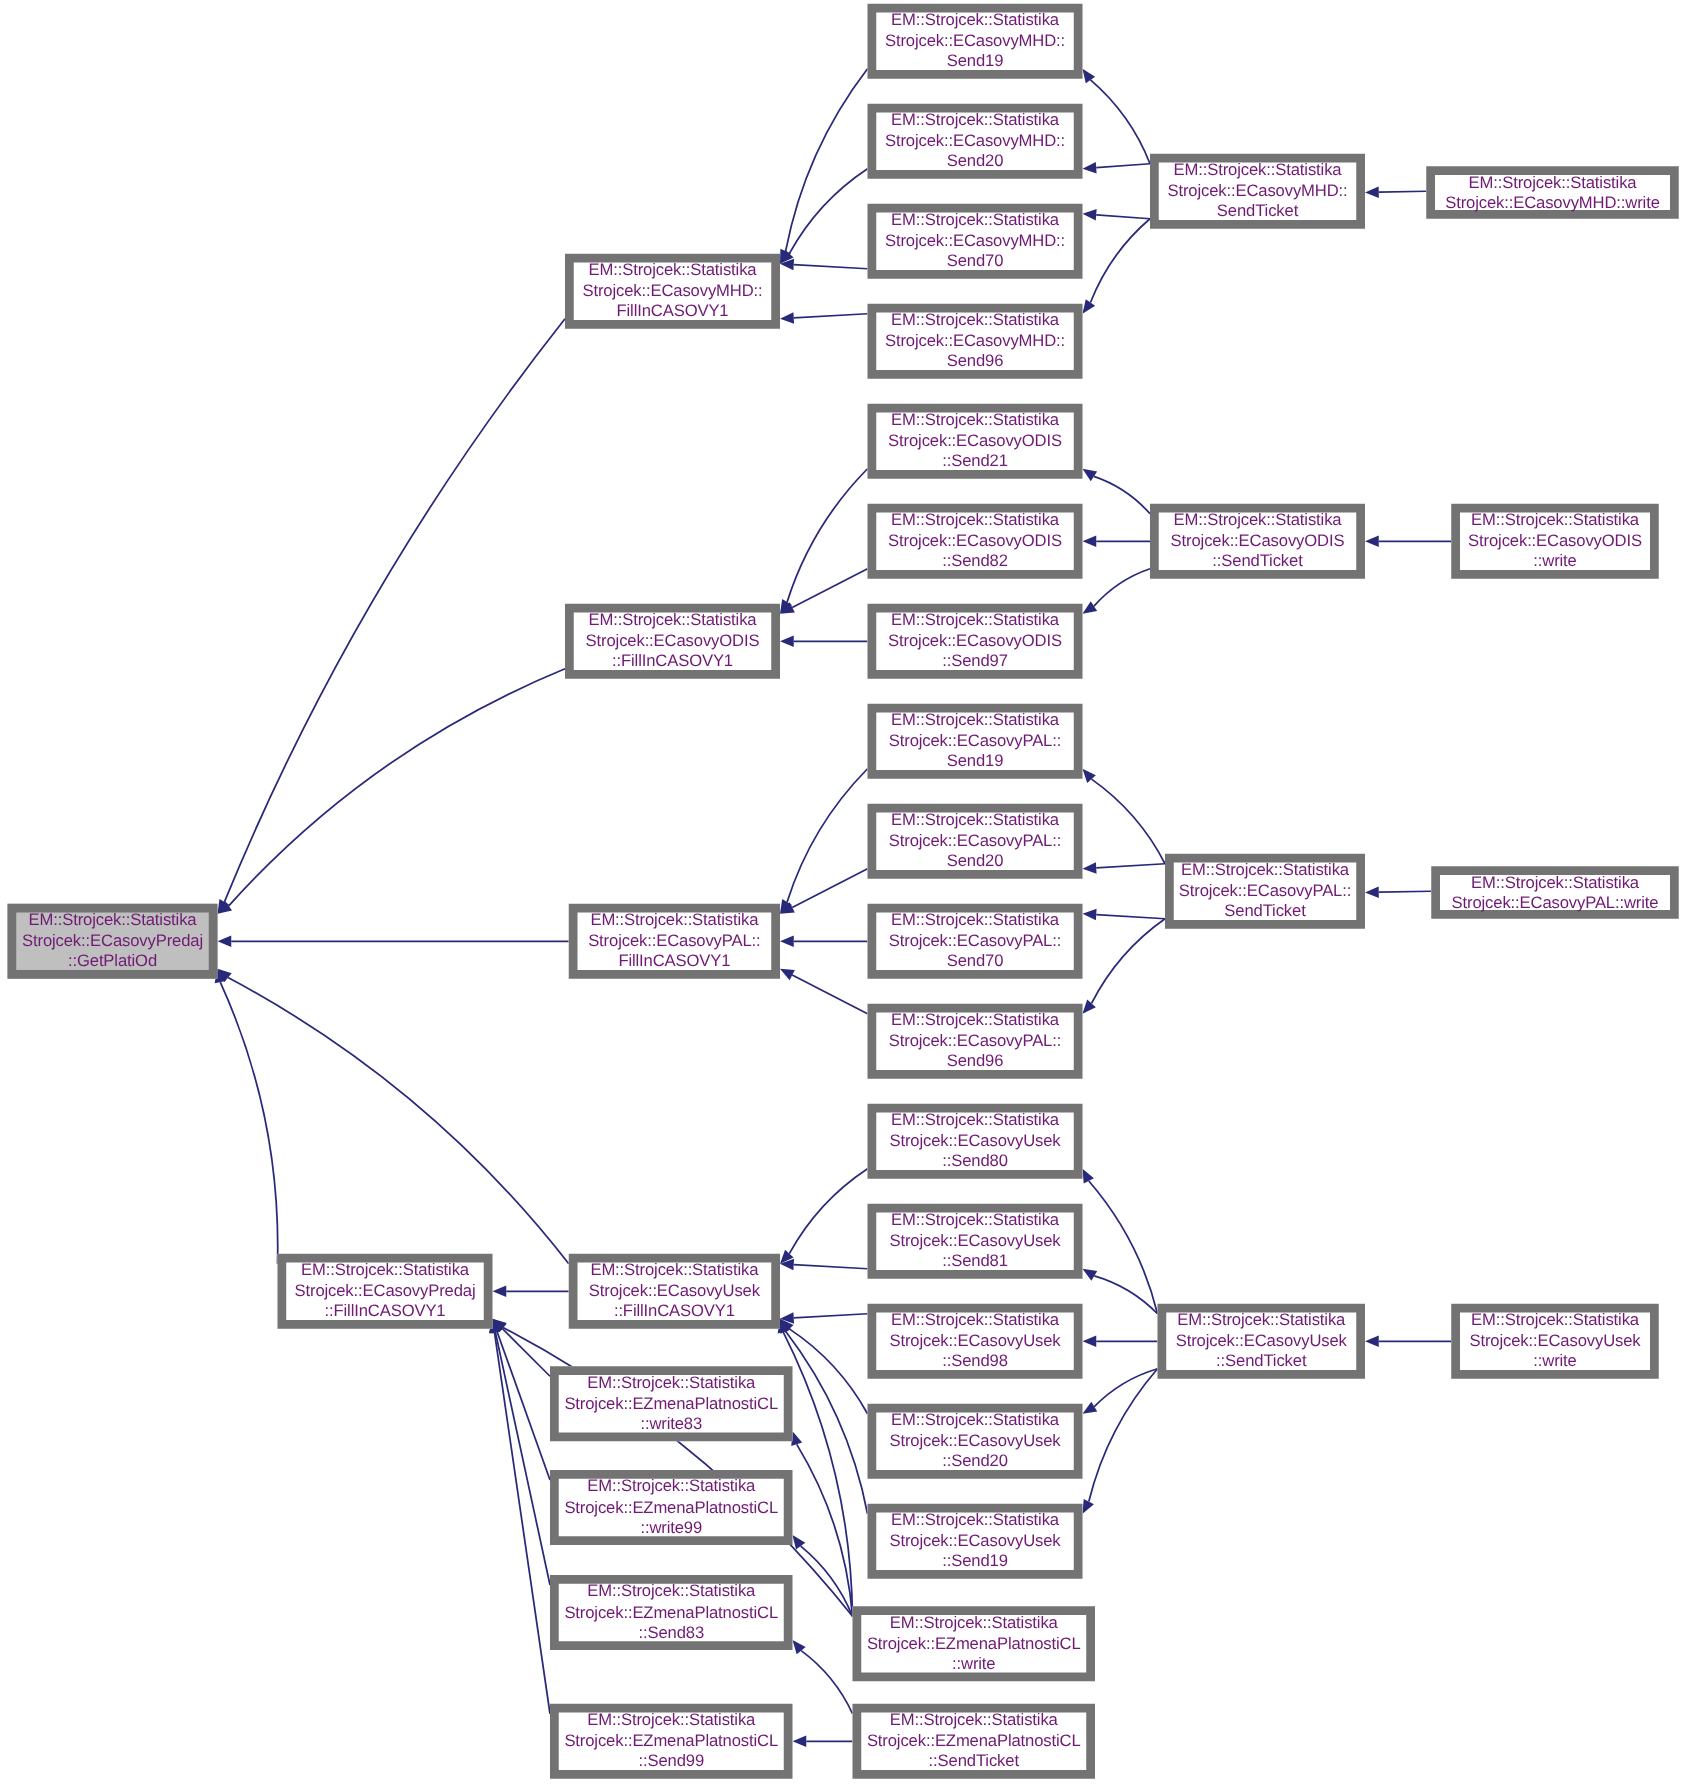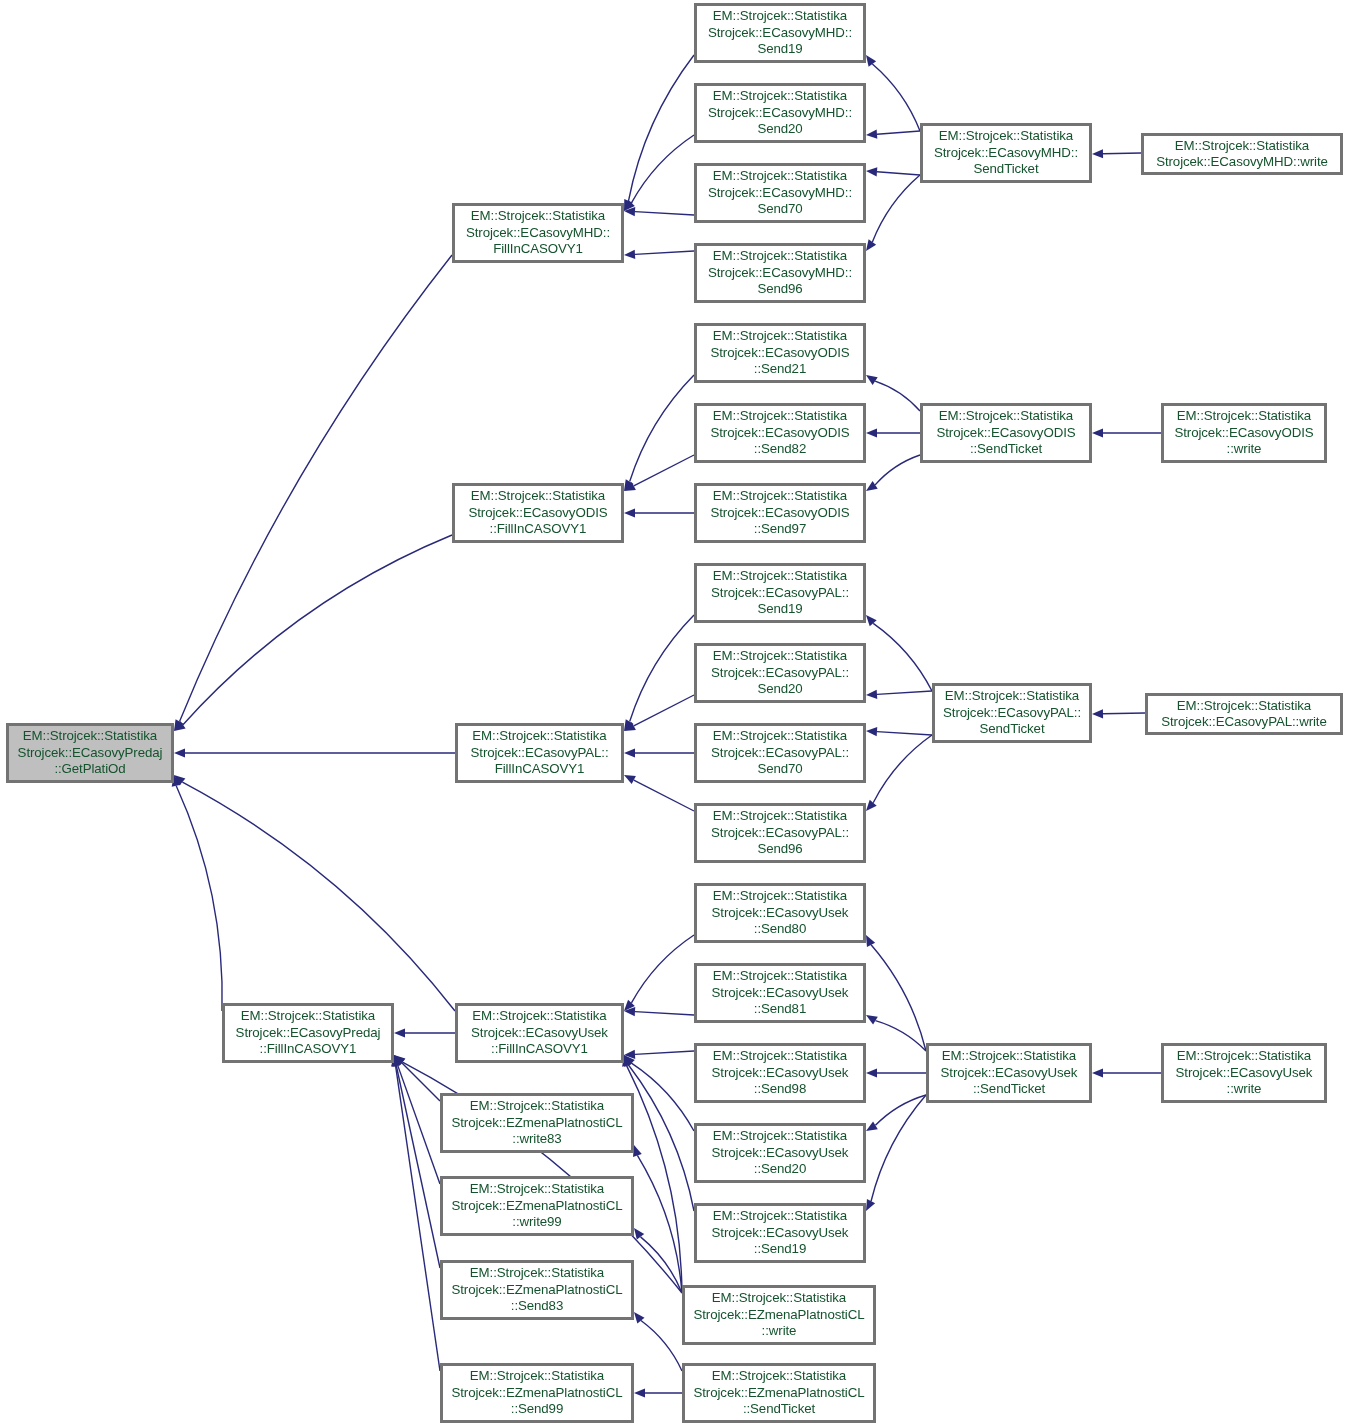--- a/index.html
+++ b/index.html
@@ -1,22 +1,22 @@
 <!DOCTYPE html>
 <html><head>
 <meta charset="utf-8">
 <style>
   html,body{margin:0;padding:0;background:#ffffff;}
   body{font-family:"Liberation Sans","DejaVu Sans",sans-serif;}
   #stage{position:relative;width:1348px;height:1427px;background:#ffffff;overflow:hidden;}
   #edges{position:absolute;left:0;top:0;width:1348px;height:1427px;}
   .node{position:absolute;box-sizing:border-box;background:#ffffff;
-        border:3px solid #737373;
+        border:7px solid #737373;
         display:flex;align-items:center;justify-content:center;
-        text-align:center;color:#14532d;font-size:13.3px;line-height:16.4px;
+        text-align:center;color:#701a75;font-size:13.3px;line-height:16.4px;
         letter-spacing:-0.1px;}
   .node.root{background:#bfbfbf;}
   .node .lbl{display:block;width:100%;white-space:pre-line;}
 </style>
 </head>
 <body>
 
 <div id="stage">
   <svg id="edges" viewBox="0 0 1348 1427" xmlns="http://www.w3.org/2000/svg">
       <path d="M 452 255 Q 282.9601790754862 469.08642312778903 179.5475434740723 721.5013284400776" stroke="#29297a" stroke-width="1.4" fill="none"></path>

